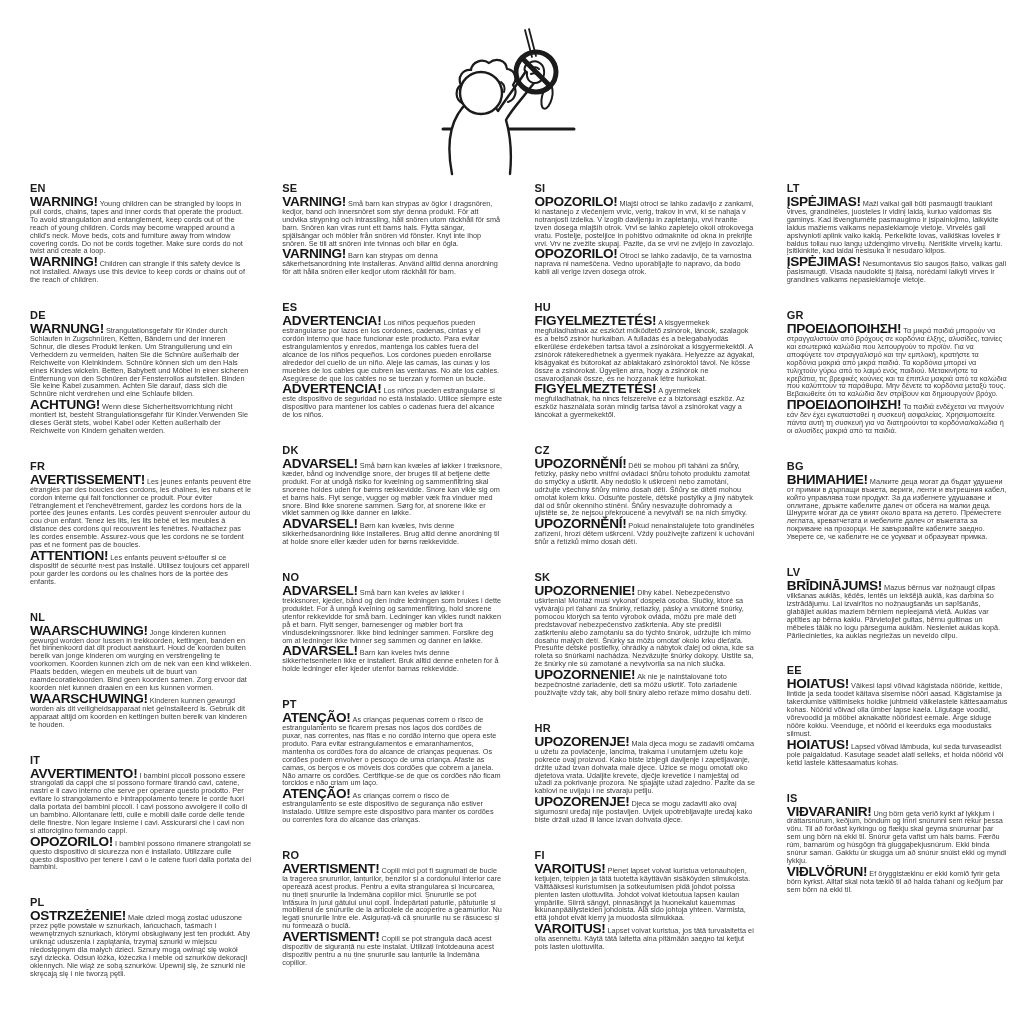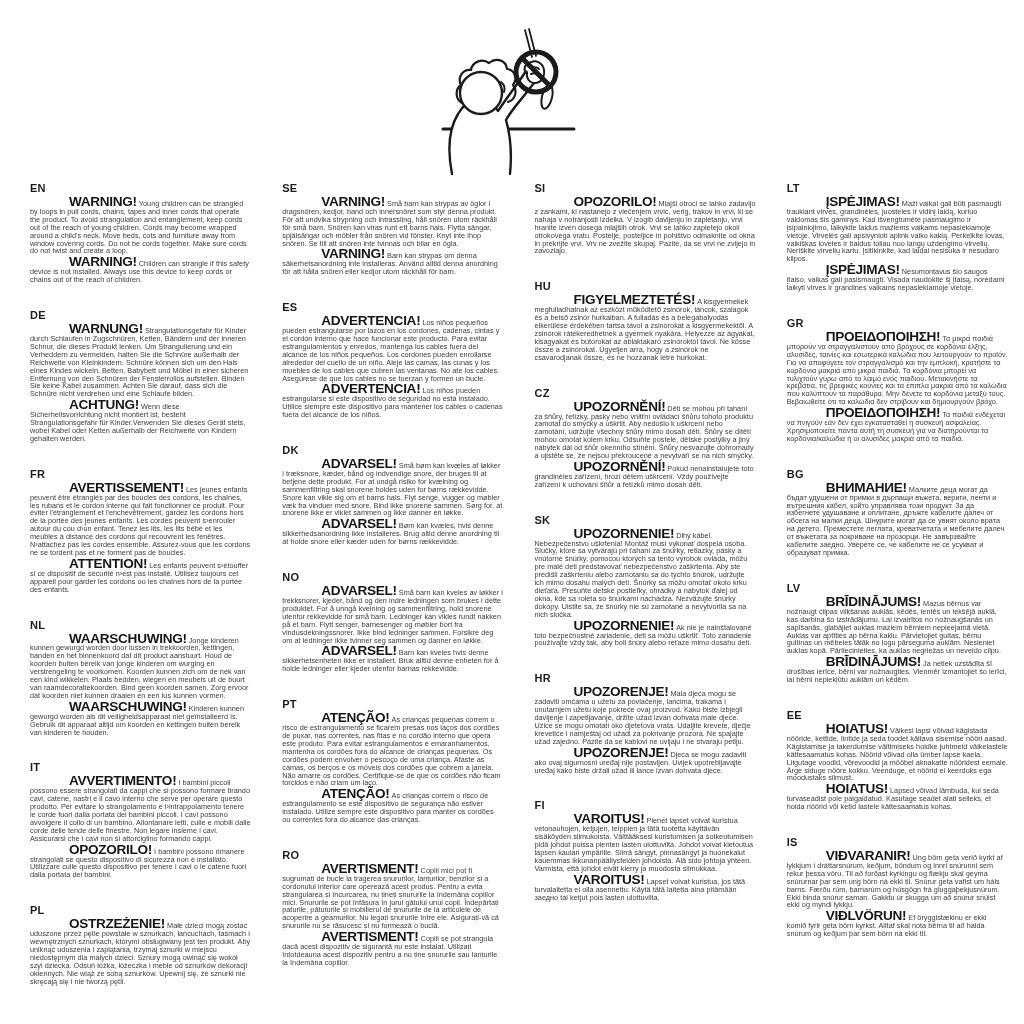--- a/index.html
+++ b/index.html
@@ -8,21 +8,21 @@
   .sheet{position:relative;width:1024px;height:992px;background:#fff;}
   .illus-header{position:relative;height:182px;}
   .illus-header svg{position:absolute;left:400px;top:8px;}
   .columns{display:grid;grid-template-columns:repeat(4,1fr);column-gap:31px;
            padding:0 16px 0 30px;align-items:start;}
   .sec{margin-bottom:25px;}
   .lang{font-size:11px;font-weight:700;color:#1c1c1c;margin:0 0 6px 0;letter-spacing:.2px;}
   p.warn{margin:0 0 5px 0;font-size:7.3px;line-height:7.9px;color:#3c3c3c;
          text-align:left;word-spacing:.1px;}
   .wt{font-size:13.6px;font-weight:700;color:#161616;letter-spacing:-.3px;
-      line-height:0;margin-right:2px;white-space:nowrap;margin-left:39px;}
+      line-height:0;margin-right:2px;white-space:nowrap;}
   .wx{}
 </style>
 </head>
 <body>
 
 <div class="sheet">
 
   <div class="illus-header">
     <svg width="250" height="170" viewBox="0 0 250 170" fill="none" stroke="#1b1b1b" stroke-linecap="round" stroke-linejoin="round">
 
@@ -121,25 +121,27 @@
 
   <p class="warn"><span class="wt">AVERTISMENT!</span><span class="wx">Copiii mici pot fi sugrumați de bucle la tragerea șnururilor, lanțurilor, benzilor și a cordonului interior care operează acest produs. Pentru a evita strangularea și încurcarea, nu țineți șnururile la îndemâna copiilor mici. Șnururile se pot înfășura în jurul gâtului unui copil. Îndepărtați paturile, pătuțurile și mobilierul de șnururile de la articolele de acoperire a geamurilor. Nu legați șnururile între ele. Asigurați-vă că șnururile nu se răsucesc și nu formează o buclă.</span></p>
           <p class="warn"><span class="wt">AVERTISMENT!</span><span class="wx">Copiii se pot strangula dacă acest dispozitiv de siguranță nu este instalat. Utilizați întotdeauna acest dispozitiv pentru a nu ține șnururile sau lanțurile la îndemâna copiilor.</span></p>
         </section>
       </div>
     <div class="col">
         <section class="sec">
     <h2 class="lang">SI</h2>
 
   <p class="warn"><span class="wt">OPOZORILO!</span><span class="wx">Mlajši otroci se lahko zadavijo z zankami, ki nastanejo z vlečenjem vrvic, verig, trakov in vrvi, ki se nahaja v notranjosti izdelka. V izogib davljenju in zapletanju, vrvi hranite izven dosega mlajših otrok. Vrvi se lahko zapletejo okoli otrokovega vratu. Postelje, posteljice in pohištvo odmaknite od okna in prekrijte vrvi. Vrv ne zvežite skupaj. Pazite, da se vrvi ne zvijejo in zavozlajo.</span></p>
+          <p class="warn"><span class="wt">OPOZORILO!</span><span class="wx">Otroci se lahko zadavijo, če ta varnostna naprava ni nameščena. Vedno uporabljajte to napravo, da bodo kabli ali verige izven dosega otrok.</span></p>
         </section>
         <section class="sec">
     <h2 class="lang">HU</h2>
 
   <p class="warn"><span class="wt">FIGYELMEZTETÉS!</span><span class="wx">A kisgyermekek megfulladhatnak az eszközt működtető zsinórok, láncok, szalagok és a belső zsinór hurkaiban. A fulladás és a belegabalyodás elkerülése érdekében tartsa távol a zsinórokat a kisgyermekektől. A zsinórok rátekeredhetnek a gyermek nyakára. Helyezze az ágyakat, kiságyakat és bútorokat az ablaktakaró zsinóroktól távol. Ne kösse össze a zsinórokat. Ügyeljen arra, hogy a zsinórok ne csavarodjanak össze, és ne hozzanak létre hurkokat.</span></p>
+          <p class="warn"><span class="wt">FIGYELMEZTETÉS!</span><span class="wx">A gyermekek megfulladhatnak, ha nincs felszerelve ez a biztonsági eszköz. Az eszköz használata során mindig tartsa távol a zsinórokat vagy a láncokat a gyermekektől.</span></p>
         </section>
         <section class="sec">
     <h2 class="lang">CZ</h2>
 
   <p class="warn"><span class="wt">UPOZORNĚNÍ!</span><span class="wx">Děti se mohou při tahání za šňůry, řetízky, pásky nebo vnitřní ovládací šňůru tohoto produktu zamotat do smyčky a uškrtit. Aby nedošlo k uškrcení nebo zamotání, udržujte všechny šňůry mimo dosah dětí. Šňůry se dítěti mohou omotat kolem krku. Odsuňte postele, dětské postýlky a jiný nábytek dál od šňůr okenního stínění. Šňůry nesvazujte dohromady a ujistěte se, že nejsou překroucené a nevytváří se na nich smyčky.</span></p>
           <p class="warn"><span class="wt">UPOZORNĚNÍ!</span><span class="wx">Pokud nenainstalujete toto grandinėles zařízení, hrozí dětem uškrcení. Vždy používejte zařízení k uchování šňůr a řetízků mimo dosah dětí.</span></p>
         </section>
         <section class="sec">
     <h2 class="lang">SK</h2>
 
@@ -174,30 +176,29 @@
         </section>
         <section class="sec">
     <h2 class="lang">BG</h2>
 
   <p class="warn"><span class="wt">ВНИМАНИЕ!</span><span class="wx">Малките деца могат да бъдат удушени от примки в дърпащи въжета, вериги, ленти и вътрешния кабел, който управлява този продукт. За да избегнете удушаване и оплитане, дръжте кабелите далеч от обсега на малки деца. Шнурите могат да се увият около врата на детето. Преместете леглата, креватчетата и мебелите далеч от въжетата за покриване на прозорци. Не завързвайте кабелите заедно. Уверете се, че кабелите не се усукват и образуват примка.</span></p>
         </section>
         <section class="sec">
     <h2 class="lang">LV</h2>
 
   <p class="warn"><span class="wt">BRĪDINĀJUMS!</span><span class="wx">Mazus bērnus var nožņaugt cilpas vilkšanas auklās, ķēdēs, lentēs un iekšējā auklā, kas darbina šo izstrādājumu. Lai izvairītos no nožņaugšanās un sapīšanās, glabājiet auklas maziem bērniem nepieejamā vietā. Auklas var aptīties ap bērna kaklu. Pārvietojiet gultas, bērnu gultiņas un mēbeles tālāk no logu pārseguma auklām. Nesieniet auklas kopā. Pārliecinieties, ka auklas negriežas un neveido cilpu.</span></p>
-          <p class="warn"><span class="wt">BRĪDINĀJUMS!</span><span class="wx">Ja netiek uzstādīta šī drošības ierīce, bērni var nožņaugties. Vienmēr izmantojiet šo ierīci, lai bērni nepiekļūtu auklām un ķēdēm.</span></p>
         </section>
         <section class="sec">
     <h2 class="lang">EE</h2>
 
   <p class="warn"><span class="wt">HOIATUS!</span><span class="wx">Väikesi lapsi võivad kägistada nööride, kettide, lintide ja seda toodet käitava sisemise nööri aasad. Kägistamise ja takerdumise vältimiseks hoidke juhtmeid väikelastele kättesaamatus kohas. Nöörid võivad olla ümber lapse kaela. Liigutage voodid, võrevoodid ja mööbel aknakatte nööridest eemale. Ärge siduge nööre kokku. Veenduge, et nöörid ei keerduks ega moodustaks silmust.</span></p>
           <p class="warn"><span class="wt">HOIATUS!</span><span class="wx">Lapsed võivad lämbuda, kui seda turvaseadist pole paigaldatud. Kasutage seadet alati selleks, et hoida nöörid või ketid lastele kättesaamatus kohas.</span></p>
         </section>
         <section class="sec">
     <h2 class="lang">IS</h2>
 
   <p class="warn"><span class="wt">VIÐVARANIR!</span><span class="wx">Ung börn geta verið kyrkt af lykkjum í dráttarsnúrum, keðjum, böndum og innri snúrunni sem rekur þessa vöru. Til að forðast kyrkingu og flækju skal geyma snúrurnar þar sem ung börn ná ekki til. Snúrur geta vafist um háls barns. Færðu rúm, barnarúm og húsgögn frá gluggaþekjusnúrum. Ekki binda snúrur saman. Gakktu úr skugga um að snúrur snúist ekki og myndi lykkju.</span></p>
-          <p class="warn"><span class="wt">VIÐLVÖRUN!</span><span class="wx">Ef öryggistækinu er ekki komið fyrir geta börn kyrkst. Alltaf skal nota bērna til að halda snúrum og keðjum þar sem börn ná ekki til.</span></p>
+          <p class="warn"><span class="wt">VIÐLVÖRUN!</span><span class="wx">Ef öryggistækinu er ekki komið fyrir geta börn kyrkst. Alltaf skal nota tækið til að halda ťahaní og keðjum þar sem börn ná ekki til.</span></p>
         </section>
       </div>
   </div>
 
 </div>
 
 </body></html>

